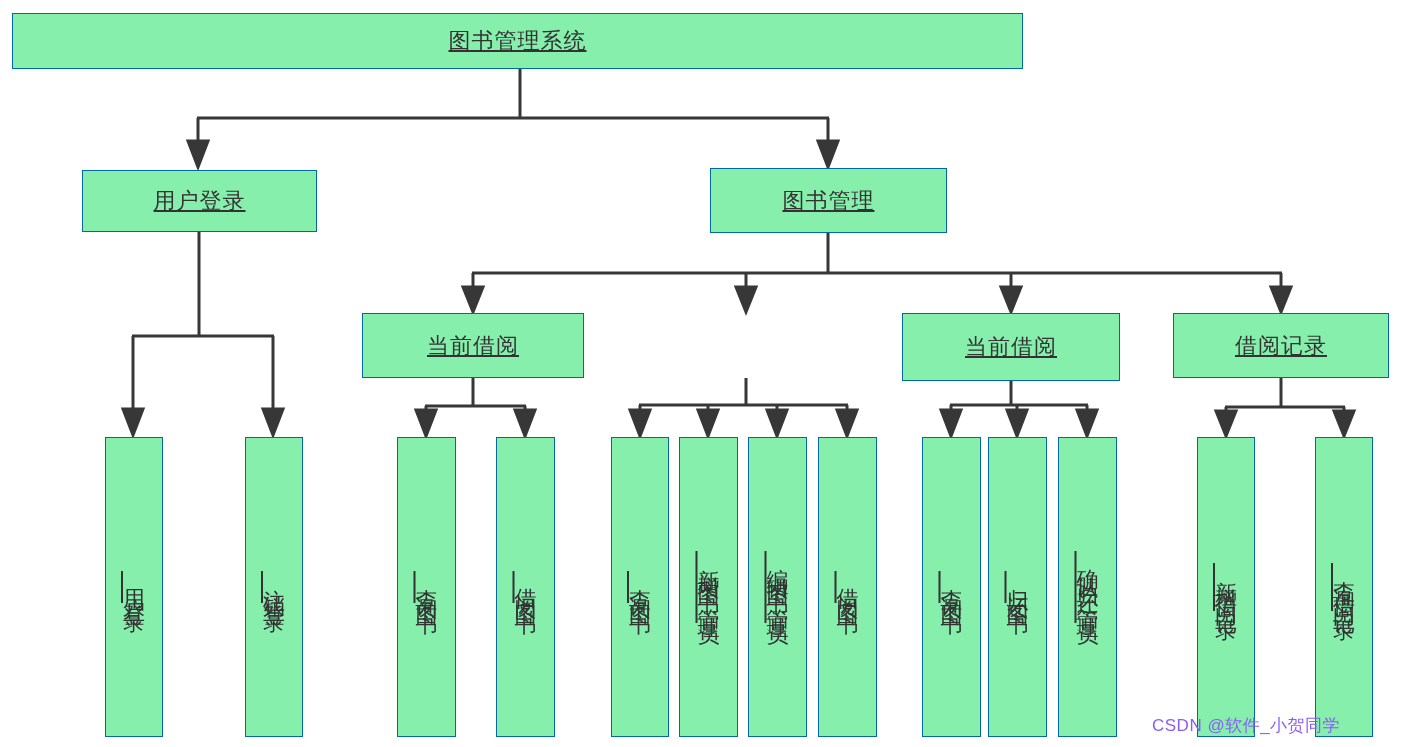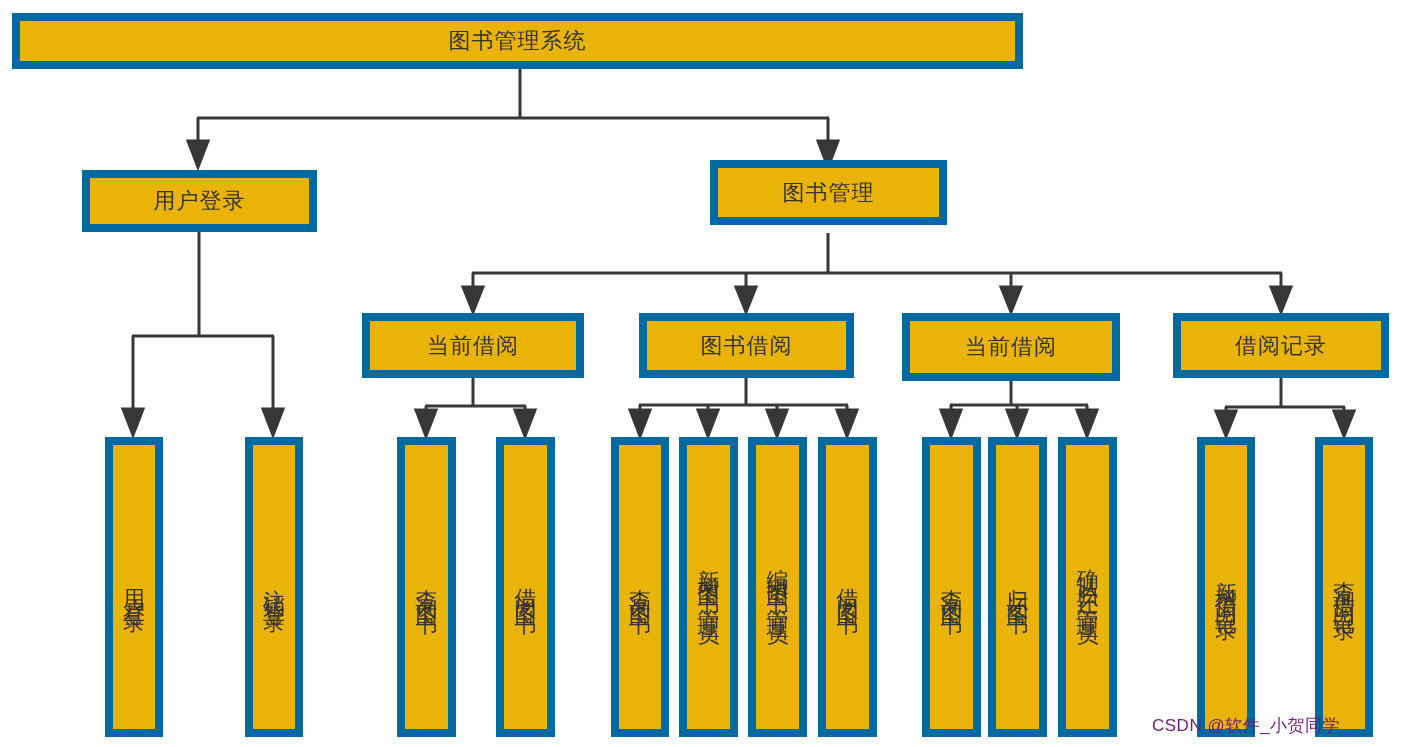--- a/index.html
+++ b/index.html
@@ -18,44 +18,45 @@
     overflow: hidden;
   }
   .connectors {
     position: absolute;
     left: 0; top: 0;
     width: 1405px;
     height: 747px;
   }
   .node {
     position: absolute;
-    border: 8px solid #0369a1;
-    background: #eab308;
+    border: 1px solid #0369a1;
+    background: #86efac;
     display: flex;
     align-items: center;
     justify-content: center;
+    text-decoration: underline;
   }
   .hbox span {
     font-size: 22px;
     letter-spacing: 1px;
     white-space: nowrap;
   }
   .vbox span {
     writing-mode: vertical-rl;
     text-orientation: mixed;
     font-size: 22px;
     letter-spacing: 8px;
     line-height: 1;
   }
   .watermark {
     position: absolute;
     left: 1152px;
     top: 714px;
     font-size: 17px;
-    color: #701a75;
+    color: #8b5cf6;
     letter-spacing: 0.5px;
     white-space: nowrap;
     z-index: 5;
   }
 </style>
 </head>
 <body>
 
 <div class="stage">
 
@@ -135,30 +136,27 @@
     </g>
   </svg>
 
   <div class="node hbox" style="left:12px; top:13px; width:1011px; height:56px;">
     <span>图书管理系统</span>
   </div>
 
   <div class="node hbox" style="left:82px; top:170px; width:235px; height:62px;">
     <span>用户登录</span>
   </div>
-  <div class="node hbox" style="left:710px; top:160px; width:237px; height:65px;">
+  <div class="node hbox" style="left:710px; top:168px; width:237px; height:65px;">
     <span>图书管理</span>
   </div>
 
   <div class="node hbox" style="left:362px; top:313px; width:222px; height:65px;">
     <span>当前借阅</span>
   </div>
-  <div class="node hbox" style="left:639px; top:313px; width:215px; height:65px;">
-    <span>图书借阅</span>
-  </div>
   <div class="node hbox" style="left:902px; top:313px; width:218px; height:68px;">
     <span>当前借阅</span>
   </div>
   <div class="node hbox" style="left:1173px; top:313px; width:216px; height:65px;">
     <span>借阅记录</span>
   </div>
 
   <div class="node vbox" style="left:105px; top:437px; width:58px; height:300px;">
     <span>用户登录</span>
   </div>

